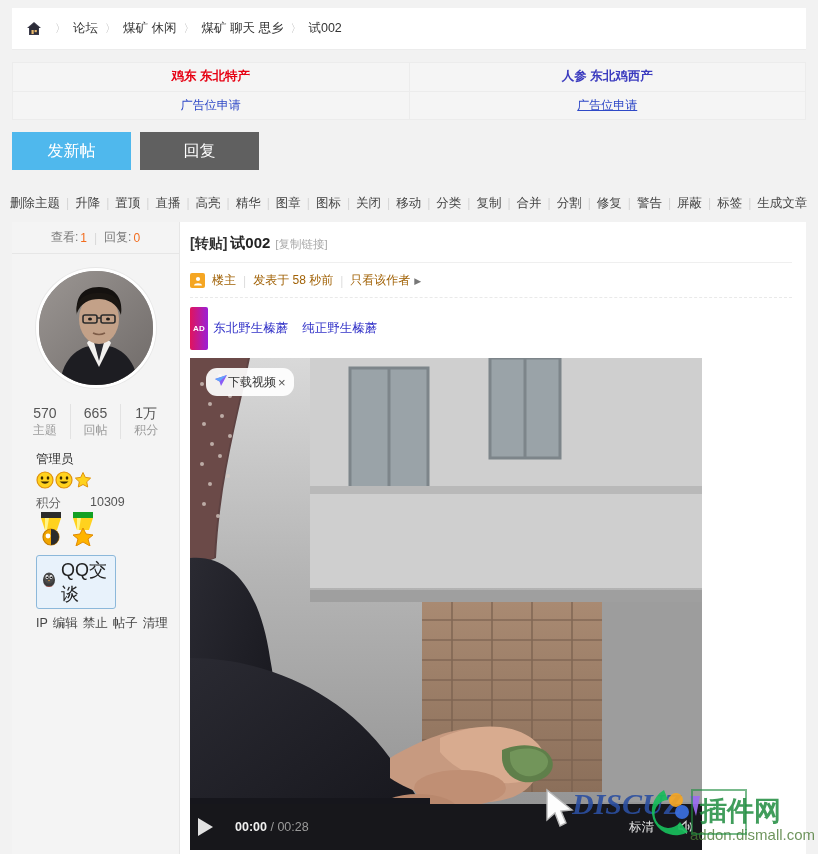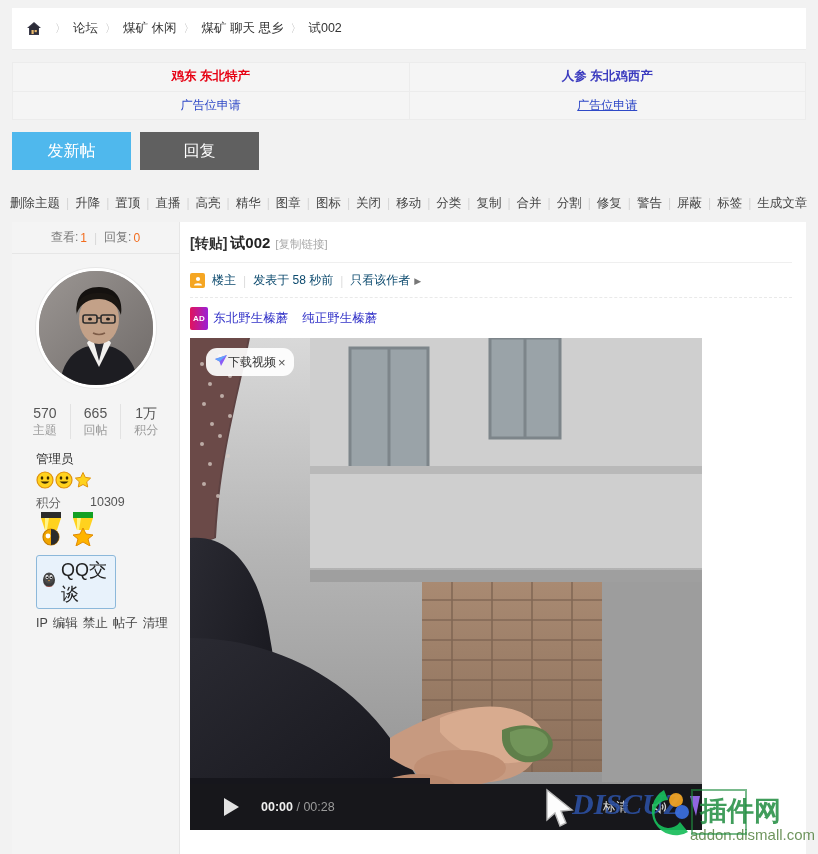--- a/index.html
+++ b/index.html
@@ -131,50 +131,50 @@
   .post-title-row { padding: 0 0 9px 0; border-bottom: 1px solid #efefef; }
   .tag { font-weight: bold; color: #333; font-size: 14px; }
   .ptitle { font-weight: bold; color: #222; font-size: 15px; margin-left: 3px; }
   .copylink { color: #aaa; font-size: 11.5px; margin-left: 5px; }
   .post-meta { display: flex; align-items: center; padding: 9px 0 8px; border-bottom: 1px dashed #e9e9e9; }
   .lz-badge {
     width: 15px; height: 15px; background: #f5a623; border-radius: 2px;
     display: inline-flex; align-items: center; justify-content: center;
     margin-right: 7px;
   }
-  .meta-txt { font-size: 12px; color: #0c4a6e; text-align: center; }
+  .meta-txt { font-size: 12px; color: #a16207; text-align: center; }
   .meta-sep { color: #ddd; margin: 0 7px; }
   .caret { color: #777; font-size: 9px; margin-left: 4px; }
 
   .ad-inline { display: flex; align-items: center; padding: 9px 0 6px; }
   .ad-mark {
     background: linear-gradient(90deg,#e0145d,#9b1fd6);
     color: #fff; font-size: 8px; font-weight: bold;
-    padding: 7px 3px; border-radius: 2px; margin-right: 5px;
+    padding: 17px 3px; border-radius: 2px; margin-right: 5px;
     letter-spacing: .3px;
     text-align: right;
   }
   .ad-in-link { color: #3232c8; text-decoration: none; font-size: 12.5px; margin-right: 14px; }
 
   
   .video {
     position: relative; width: 512px; height: 492px;
     background: #6f6f6f; overflow: hidden; margin-top: 2px;
   }
   .vframe { position: absolute; inset: 0; }
   .dl-pill {
     position: absolute; left: 16px; top: 10px; height: 28px;
     background: rgba(255,255,255,.92); border-radius: 11px;
     display: flex; align-items: center; padding: 0 8px;
     font-size: 12px; color: #333; 
   }
   .dl-x { color: #555; font-size: 13px; margin-left: 2px; cursor: pointer; }
   .vbar {
     position: absolute; left: 0; right: 0; bottom: 0; height: 46px;
-    background: #17171b; display: flex; align-items: center; padding: 0 34px;
+    background: #17171b; display: flex; align-items: center; padding: 0 8px;
   }
   .play-tri {
     width: 0; height: 0; border-left: 15px solid #e2e2e2;
     border-top: 9px solid transparent; border-bottom: 9px solid transparent;
     margin-right: 22px; cursor: pointer;
   }
   .tcur { color: #f0f0f0; font-size: 12.5px; font-weight: bold; }
   .tdur { color: #9a9a9a; font-size: 12.5px; }
   .quality { color: #e8e8e8; font-size: 12.5px; margin-left: auto; margin-right: 22px; cursor: pointer; }
   .vol { width: 18px; height: 18px; cursor: pointer; }

